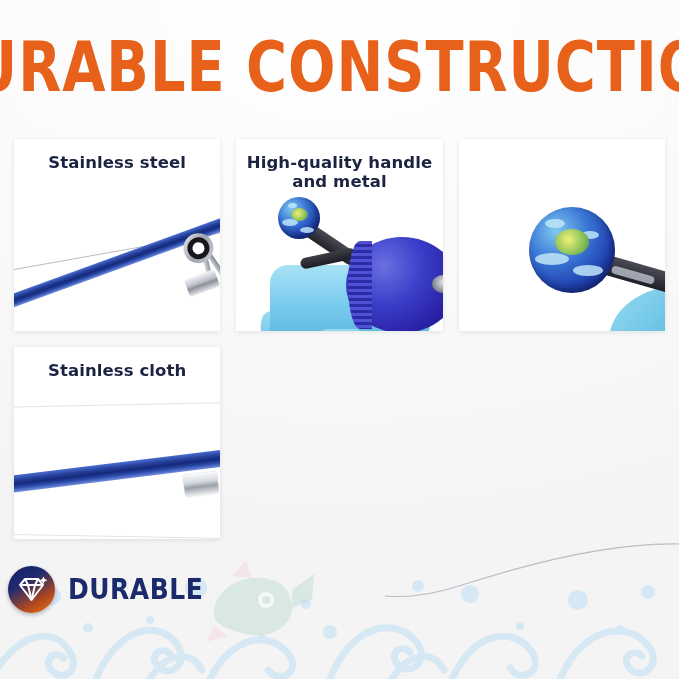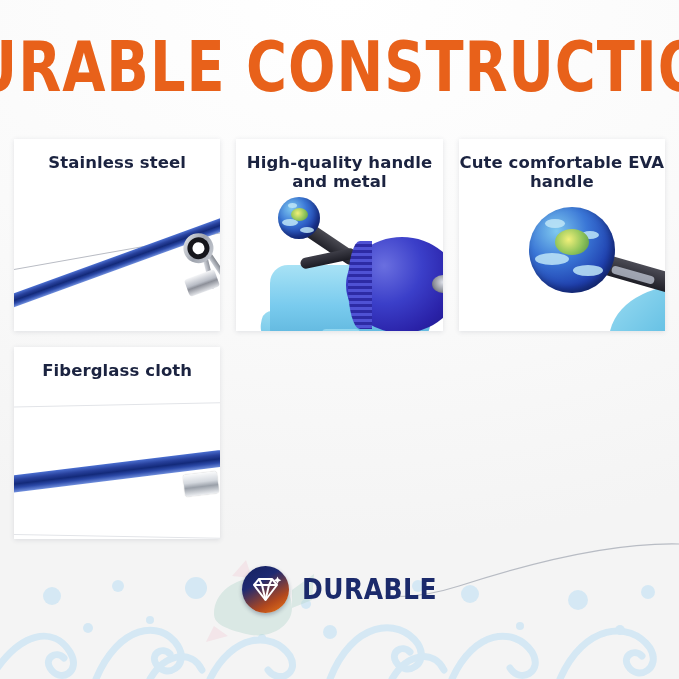--- a/index.html
+++ b/index.html
@@ -114,22 +114,22 @@
       transform-origin:left center;}
   .p4-ferrule{position:absolute;left:170px;top:86px;width:34px;height:22px;border-radius:3px;
       background:linear-gradient(to bottom,#fafbfc,#d4d8de 40%,#9aa0a9 62%,#eef0f3);
       transform:rotate(-7deg);box-shadow:0 0 1px rgba(0,0,0,.4);}
   .p4-hair{position:absolute;left:0;width:330px;height:1px;background:#e2e4e8;}
 
   
   .footer{position:absolute;left:0;bottom:0;width:679px;height:145px;overflow:hidden;}
   .waves{position:absolute;inset:0;opacity:.55;}
   .fishline{position:absolute;right:-4px;top:6px;width:320px;height:60px;}
-  .badges{position:absolute;left:0;right:0;top:32px;display:flex;
-      align-items:center;justify-content:center;gap:54px;}
+  .badges{position:absolute;left:8px;right:0;top:32px;display:flex;
+      align-items:center;justify-content:flex-start;gap:54px;}
   .badge{display:flex;align-items:center;gap:13px;}
   .badge-ico{width:47px;height:47px;border-radius:50%;position:relative;
       background:linear-gradient(150deg,#15205e 0%,#1d2a72 34%,#b2481d 72%,#ef7a17 100%);
       box-shadow:0 2px 4px rgba(20,30,70,.3);}
   .badge-ico svg{position:absolute;inset:0;}
   .badge-txt{font-family:"DejaVu Sans", sans-serif;font-weight:700;font-size:25px;
       color:#1b2a6b;letter-spacing:.5px;transform:scaleY(1.14);}
 </style>
 </head>
 <body>
@@ -175,42 +175,41 @@
             <i style="left:4px;top:22px;width:16px;height:7px;"></i>
             <i style="left:22px;top:30px;width:14px;height:6px;"></i>
             <i style="left:10px;top:6px;width:9px;height:5px;"></i>
           </span>
           <span class="fishdot" style="left:13px;top:11px;width:17px;height:13px;"></span>
         </div>
       </div>
     </div>
 
     <div class="card">
-      <div class="card-title">Cute comfortable EVA handle</div>
       <div class="photo">
         <div class="p3-body"></div>
         <div class="p3-cover"></div>
         <div class="p3-ridge"></div>
         <div class="p3-arm"></div>
         <div class="p3-armhole"></div>
         <div class="p3-hub"></div>
         <div class="knob p3-knob">
           <span class="camo">
             <i style="left:6px;top:46px;width:34px;height:12px;"></i>
             <i style="left:44px;top:58px;width:30px;height:11px;"></i>
             <i style="left:16px;top:12px;width:20px;height:9px;"></i>
             <i style="left:52px;top:24px;width:18px;height:8px;"></i>
           </span>
           <span class="fishdot" style="left:26px;top:22px;width:34px;height:26px;"></span>
         </div>
       </div>
     </div>
 
     <div class="card">
-      <div class="card-title">Fiberglass cloth</div>
+      <div class="card-title">Stainless cloth</div>
       <div class="photo">
         <div class="p4-hair" style="top:16px;transform:rotate(-1.2deg);"></div>
         <div class="p4-hair" style="top:150px;transform:rotate(1deg);"></div>
         <div class="rod p4-rod"></div>
         <div class="p4-ferrule"></div>
       </div>
     </div>
 
   </div>
 

